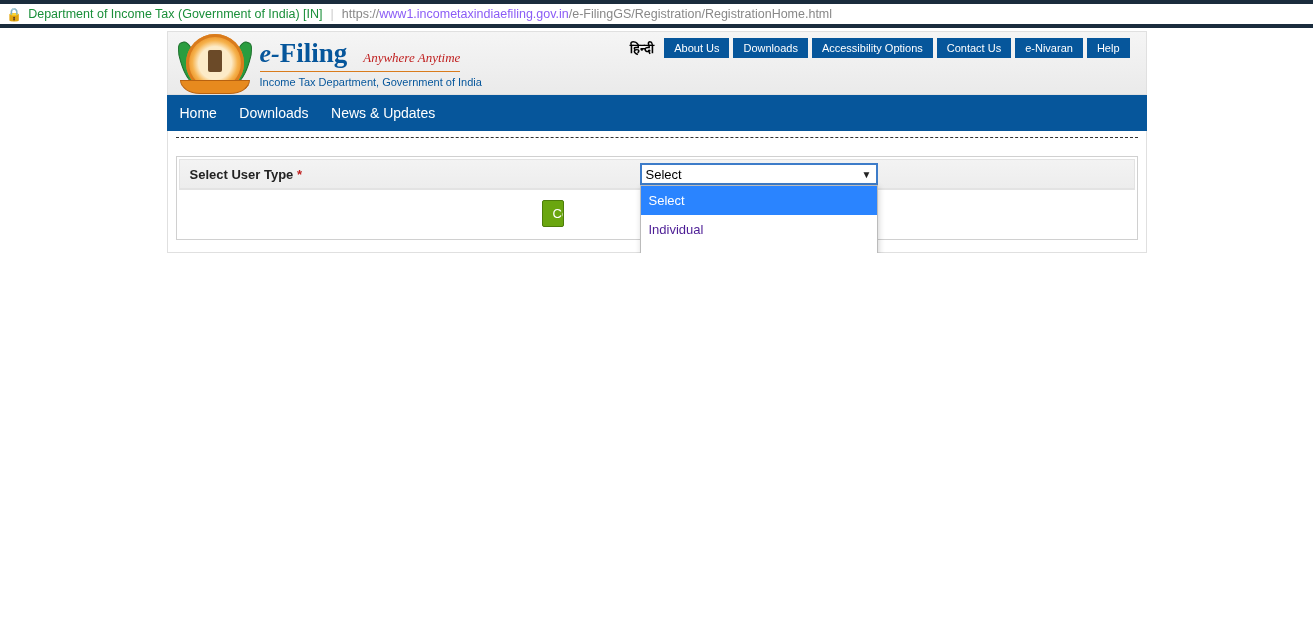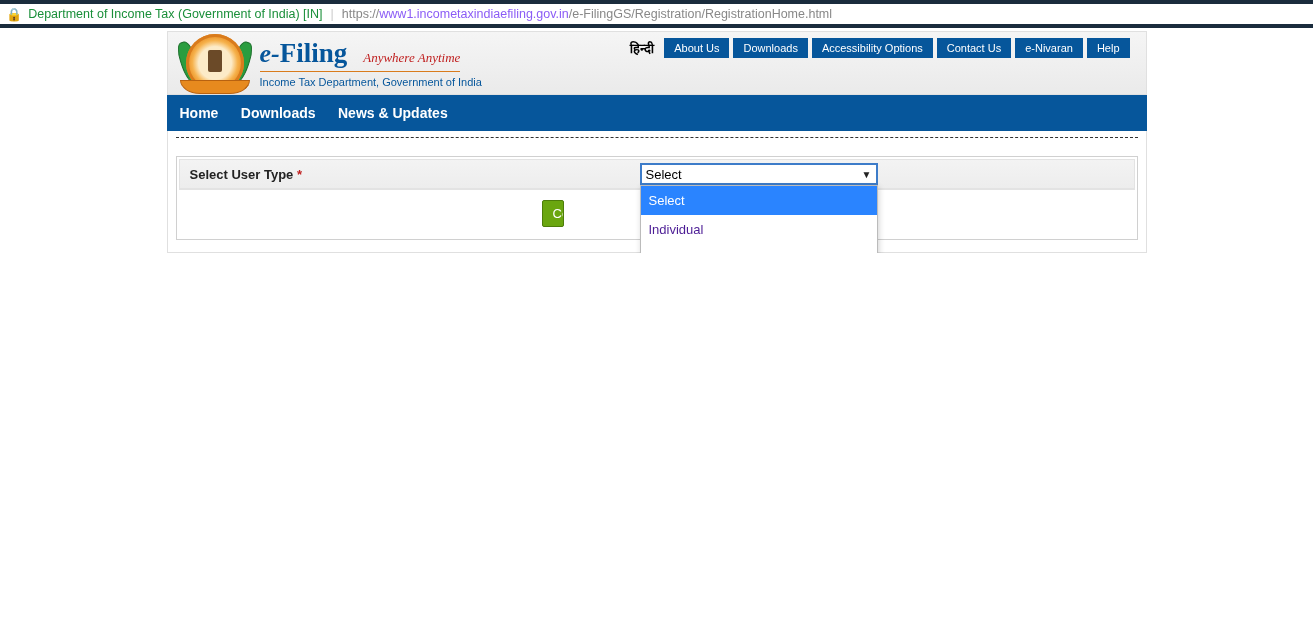--- a/index.html
+++ b/index.html
@@ -60,21 +60,21 @@
   .hindi { color:#000; font-weight:bold; font-size:13px; margin-right:6px; cursor:pointer;}
   .top-btn { background:#06569b; color:#fff; font-size:11px; padding:4px 10px; border:none; cursor:pointer;}
   .top-btn.active { background:#06569b; }
 
   .auth-row { background: linear-gradient(#f5f5f5,#eaeaea); border-left:1px solid #e0e0e0;border-right:1px solid #e0e0e0; text-align:right; padding:4px 12px; font-size:12.5px;}
   .auth-row .login-link { color:#c02020; text-decoration:none;}
   .auth-row .sep { color:#c02020; margin:0 3px;}
   .user-icon { color:#06569b; margin-right:3px;}
 
   .nav-bar { background:#06569b; border:1px solid #06569b; padding: 8px 12px; }
-  .nav-bar a { color:#fff; font-size:14px; font-weight:bold; text-decoration:none; margin-right:18px; cursor:pointer;}
+  .nav-bar a { color:#fff; font-size:14px; font-weight:normal; text-decoration:none; margin-right:18px; cursor:pointer;}
 
   .content { border:1px solid #e0e0e0; border-top:none; padding: 6px 8px 12px 8px; }
   .page-title { color:#06569b; font-size:17px; font-weight:normal; padding:2px 0 4px 4px;}
   .dashed-line { border-top:1px dashed #333; margin-bottom: 18px;}
 
   .form-box { border:1px solid #d0d0d0; padding:2px;}
   .form-row {
     background: linear-gradient(#f3f3f3,#ededed);
     border:1px solid #e3e3e3;
     display:flex; align-items:center;

